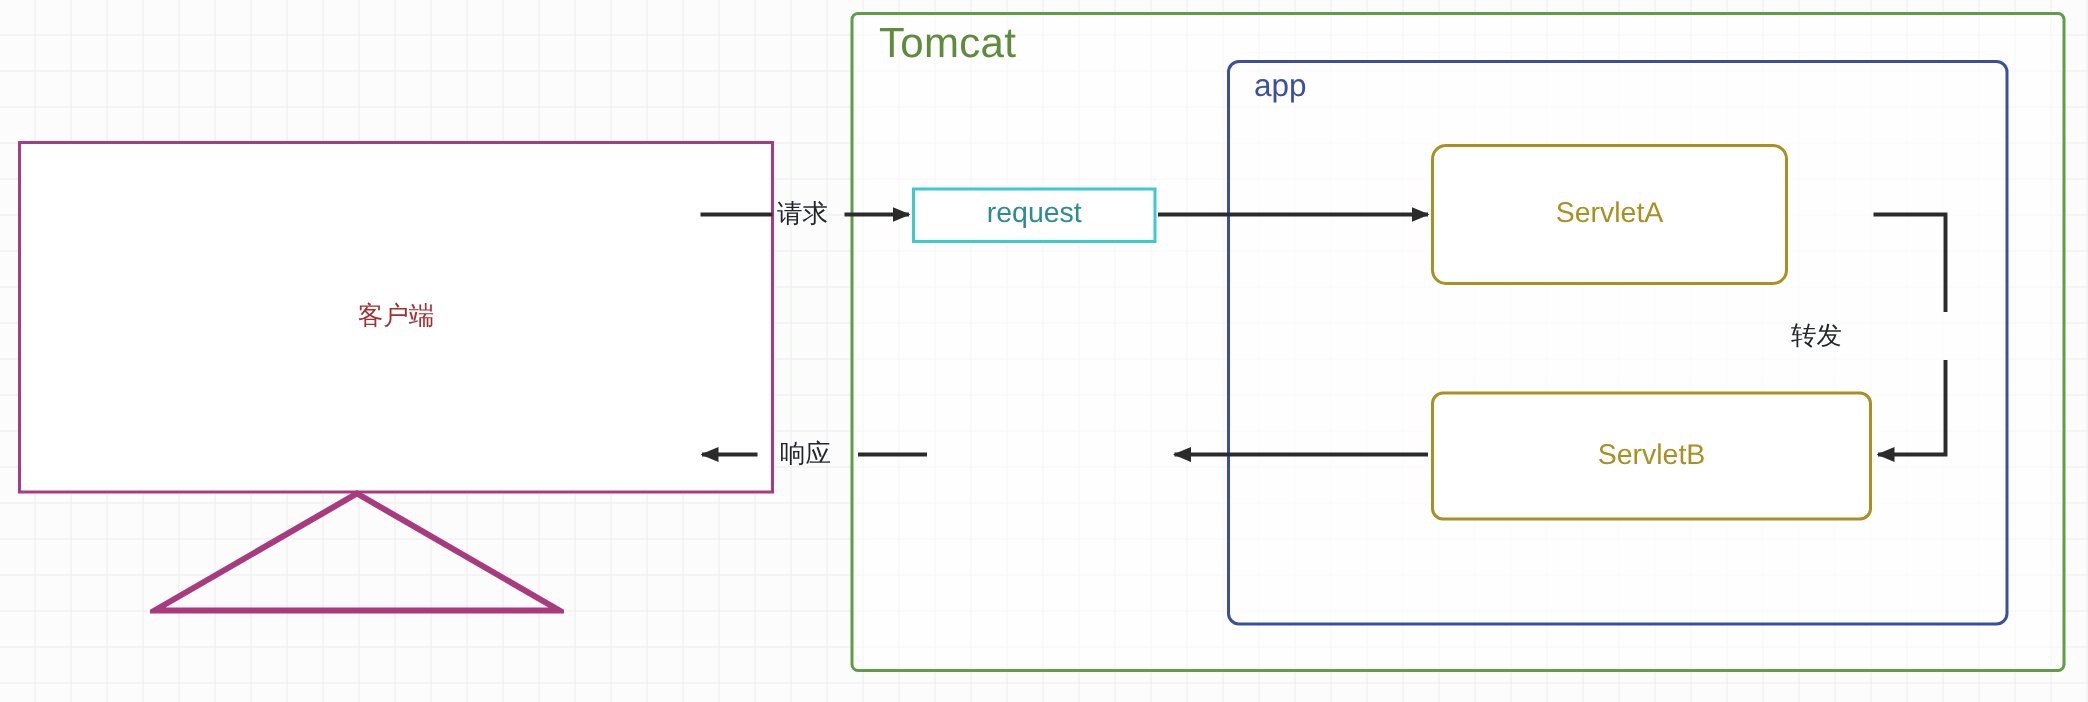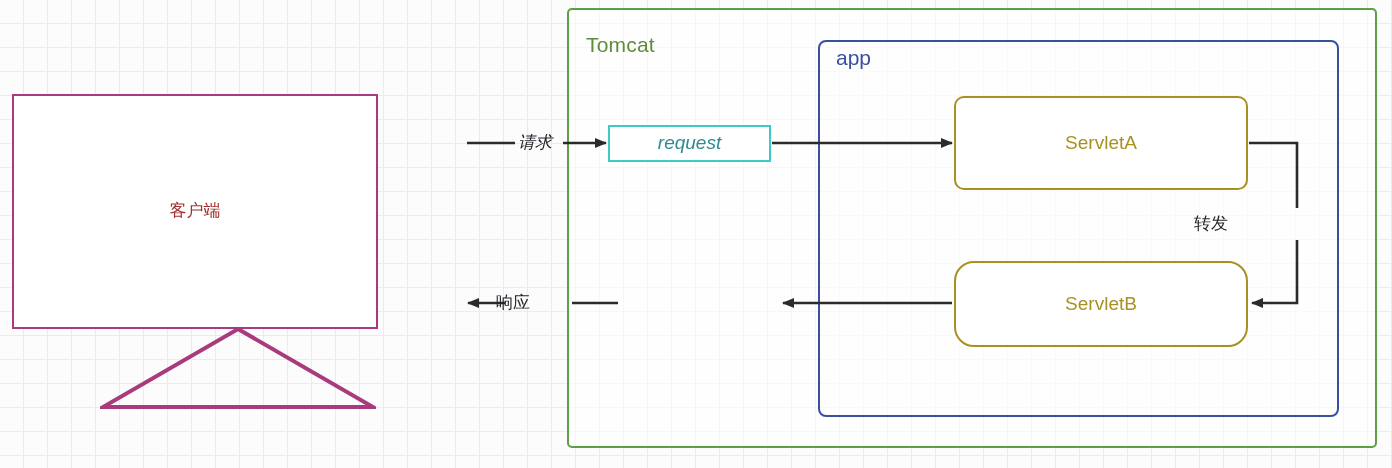--- a/index.html
+++ b/index.html
@@ -40,24 +40,23 @@
     width: 810px;
     height: 440px;
     border: 2.5px solid #5e9e44;
     border-radius: 5px;
     background: rgba(255,255,255,0.55);
   }
   #tomcat-title {
     position: absolute;
     left: 586px;
     top: 13px;
-    font-size: 21px;
+    font-size: 28px;
     color: #5e8c3c;
     letter-spacing: .2px;
-    margin-top: 20px;
   }
   #app-container {
     left: 818px;
     top: 40px;
     width: 521px;
     height: 377px;
     border: 2.5px solid #3b4fa0;
     border-radius: 8px;
     background: rgba(255,255,255,0.4);
   }
@@ -66,21 +65,21 @@
     left: 836px;
     top: 46px;
     font-size: 21px;
     color: #3b4fa0;
     text-align: right;
   }
   
   #client-box {
     left: 12px;
     top: 94px;
-    width: 366px;
+    width: 504px;
     height: 235px;
     border: 2.5px solid #a83a7d;
     background: #ffffff;
   }
   #client-box .node-label {
     color: #a33030;
     font-size: 17px;
   }
   #client-stand {
     position: absolute;
@@ -91,63 +90,62 @@
     overflow: visible;
   }
   
   #request-box {
     left: 608px;
     top: 125px;
     width: 163px;
     height: 37px;
     border: 2.5px solid #3fc9c9;
     background: #ffffff;
-    font-style: italic;
   }
   #request-box .node-label { color: #2e8b93; font-size: 19px; }
   #response-box {
     left: 620px;
     top: 284px;
     width: 160px;
     height: 39px;
     border: 3px solid #e8469b;
     background: #ffffff;
   }
   #response-box .node-label { color: #d8358c; font-size: 19px; }
   
   #servlet-a-box {
     left: 954px;
     top: 96px;
-    width: 294px;
+    width: 238px;
     height: 94px;
     border: 2.5px solid #a89120;
     border-radius: 10px;
     background: #ffffff;
   }
   #servlet-b-box {
     left: 954px;
     top: 261px;
     width: 294px;
     height: 86px;
     border: 2.5px solid #a89120;
-    border-radius: 20px;
+    border-radius: 8px;
     background: #ffffff;
   }
   #servlet-a-box .node-label,
   #servlet-b-box .node-label { color: #a89120; font-size: 19px; }
   
   .edge-label {
     position: absolute;
     font-size: 17px;
     color: #22252a;
     background: transparent;
     white-space: nowrap;
   }
-  #label-request { left: 518px; top: 131px; font-style: italic; }
-  #label-response { left: 496px; top: 291px; }
+  #label-request { left: 518px; top: 131px; }
+  #label-response { left: 520px; top: 291px; }
   #label-forward  { left: 1194px; top: 212px; }
   svg.edges {
     position: absolute;
     left: 0; top: 0;
     width: 1392px;
     height: 468px;
     pointer-events: none;
   }
 </style>
 </head>

